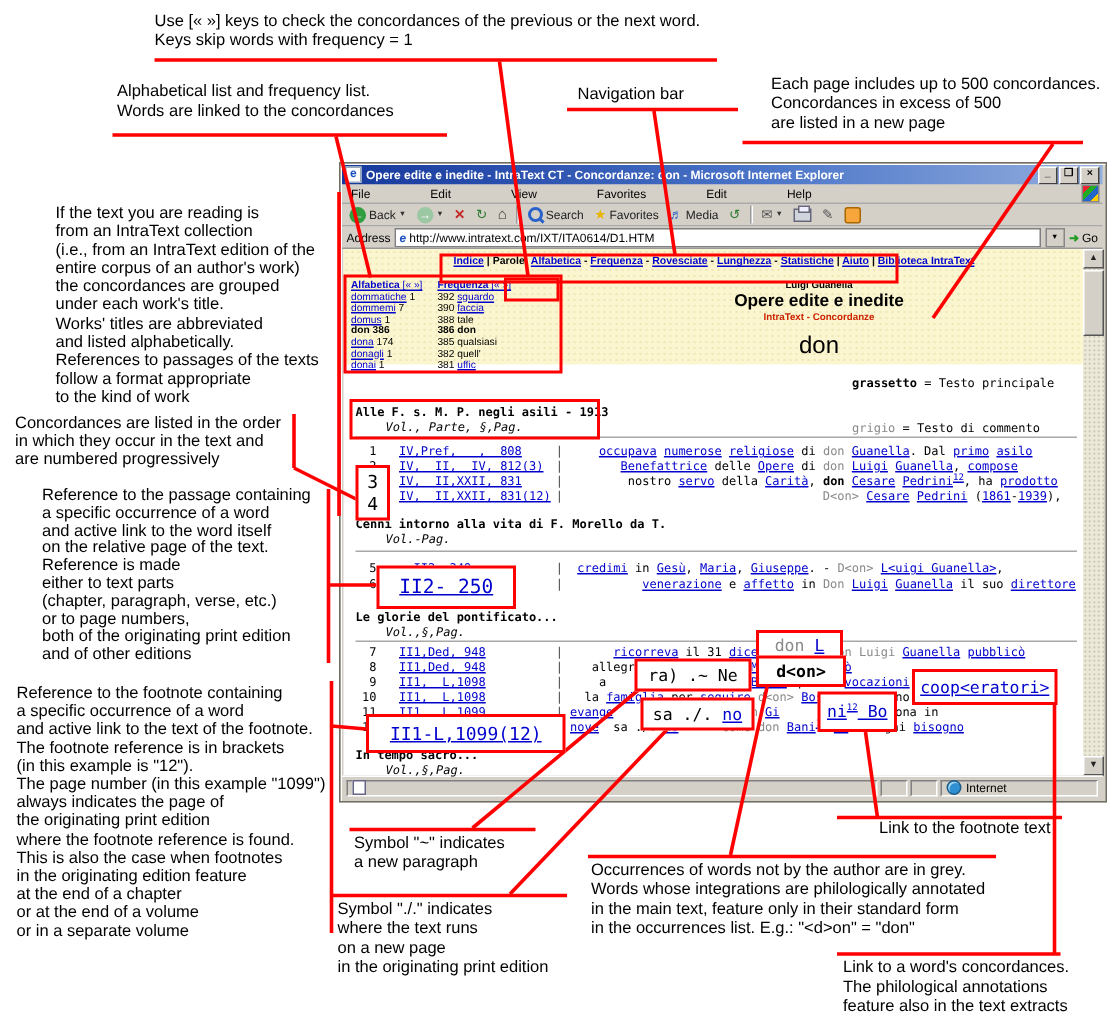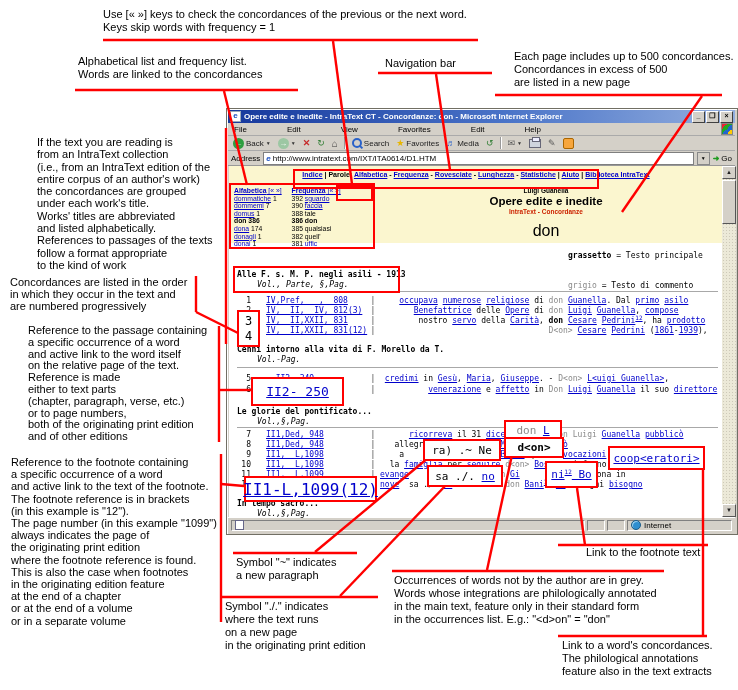--- a/index.html
+++ b/index.html
@@ -92,21 +92,21 @@
   .crow .num{display:inline-block;width:14px;text-align:right;}
   .crow .ref{display:inline-block;width:100px;margin-left:15px;white-space:pre;}
   .crow .bar{display:inline-block;width:14px;text-align:center;color:#444;}
   .sg-s{font-size:6px;position:relative;top:-3px;color:#0000cc;text-decoration:underline;}
   .sg-l{color:#0000cc;text-decoration:underline;}
   .sg-g{color:#8a8a8a;}
   .sg-b{font-weight:bold;}
   
   #ov-n34{left:237px;top:310px;width:19px;height:33px;font-size:12px;line-height:15px;flex-direction:column;}
   #ov-ii2{left:251px;top:377px;width:89px;height:25px;font-size:13px;}
-  #ov-ii1{left:244px;top:476px;width:129px;height:22px;font-size:16px;}
+  #ov-ii1{left:244px;top:476px;width:129px;height:22px;font-size:12px;}
   #ov-ra{left:423px;top:439px;width:74px;height:18px;font-size:11px;}
   #ov-sa{left:427px;top:465px;width:72px;height:18px;font-size:11px;}
   #ov-donl{left:504px;top:420px;width:54px;height:17px;font-size:11px;}
   #ov-don2{left:504px;top:437px;width:56px;height:17px;font-size:11px;font-weight:bold;}
   #ov-ni{left:545px;top:461px;width:49px;height:23px;font-size:11px;}
   #ov-coop{left:608px;top:446px;width:93px;height:20px;font-size:11px;}
   
   #rb-nav{left:293px;top:169px;width:302px;height:16px;}
   #rb-wl{left:229px;top:183px;width:142px;height:62px;}
   #rb-keys{left:336px;top:185px;width:33px;height:12px;}

